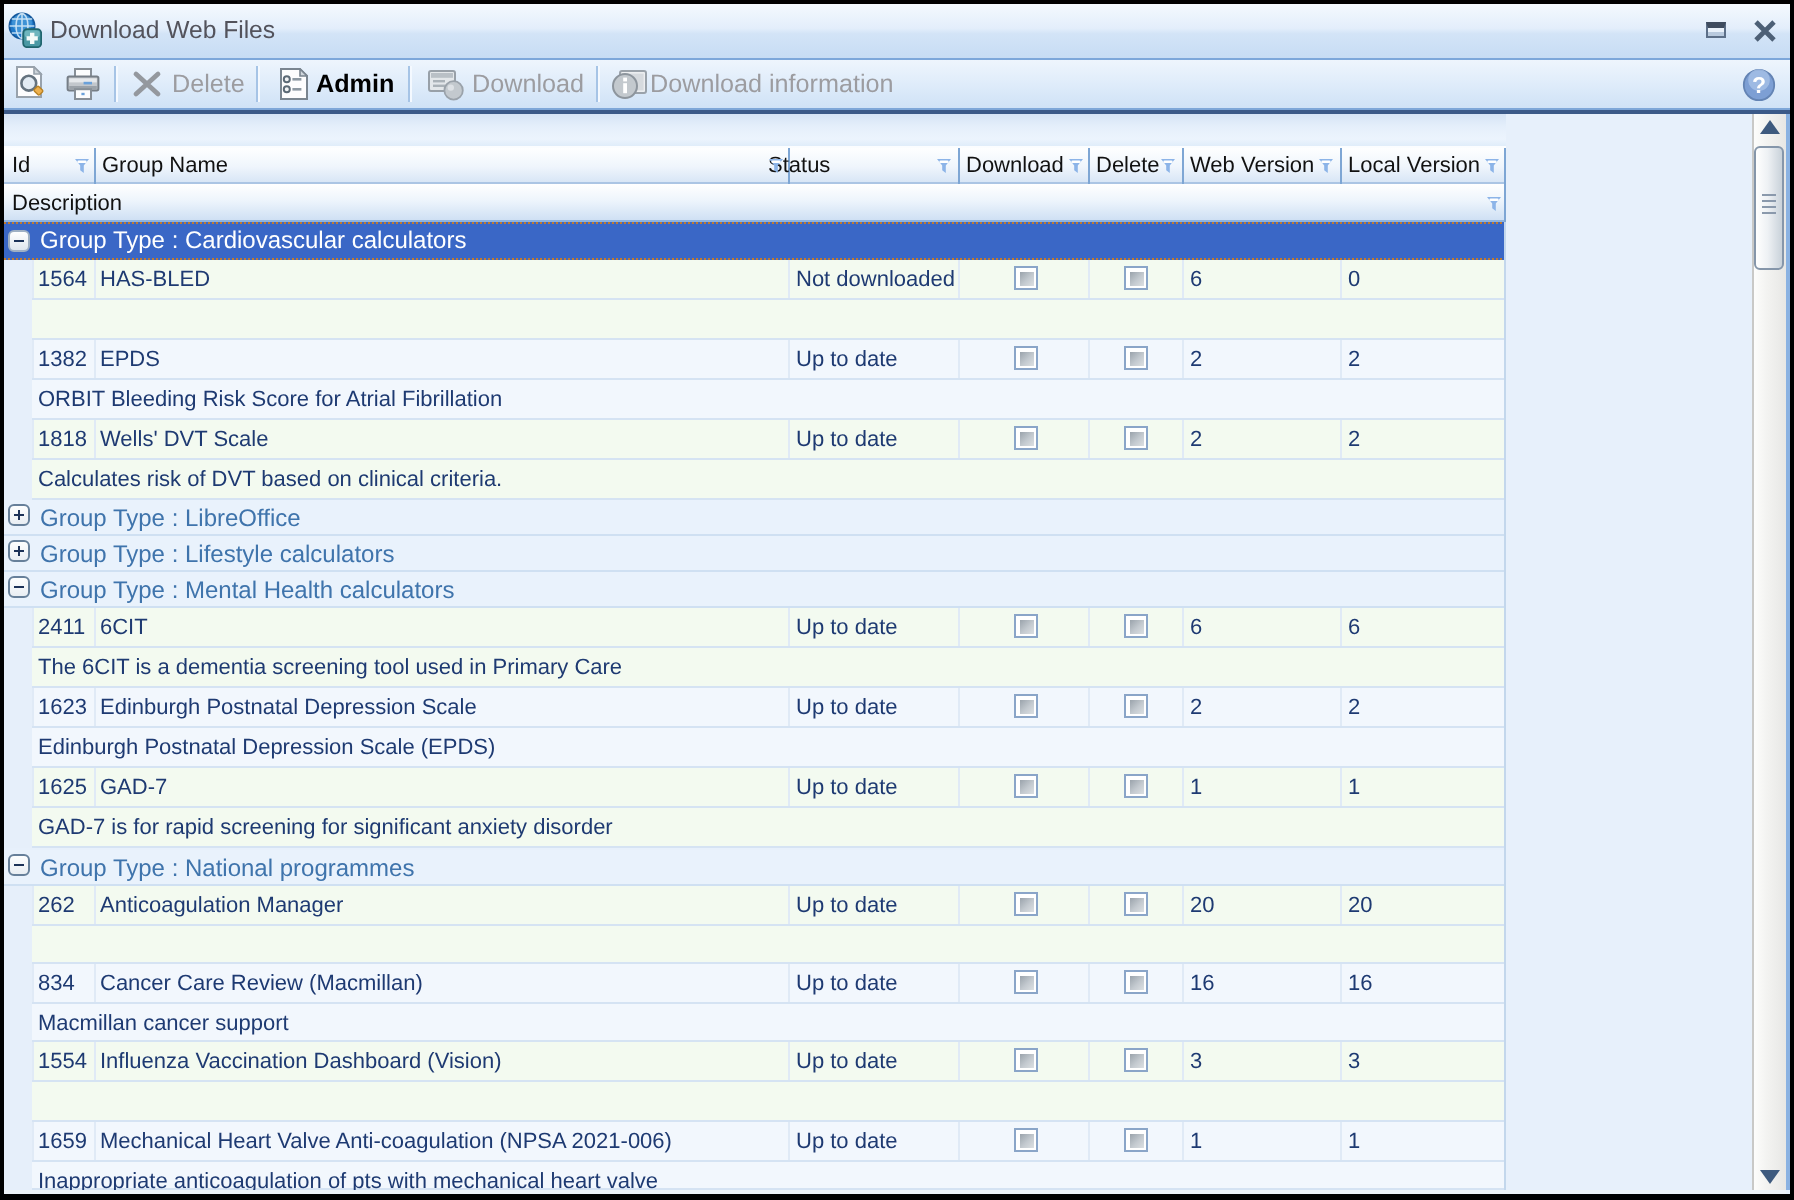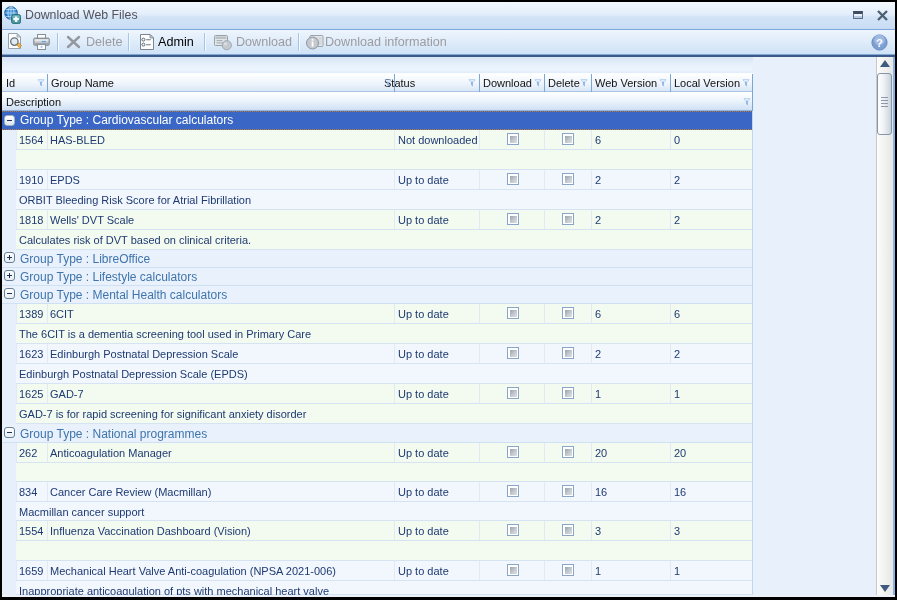--- a/index.html
+++ b/index.html
@@ -59,21 +59,21 @@
 <div class="tlabel" style="left:86px">Delete</div>
 <div class="sep" style="left:128px"></div>
 <svg class="abs" style="left:140px;top:34px" width="14" height="16" viewBox="0 0 14 16">
 <path d="M0.5 0.5 h9.5 l3.5 3.5 v11.5 h-13 z" fill="#fdfdfe" stroke="#7a8590" stroke-width="1"></path>
 <path d="M10 0.5 l3.5 3.5 h-3.5 z" fill="#cfd6dc" stroke="#7a8590" stroke-width="0.8"></path>
 <circle cx="3.4" cy="5.6" r="1.5" fill="#f2f4f6" stroke="#5c6a76" stroke-width="1"></circle>
 <circle cx="3.4" cy="10.6" r="1.5" fill="#f2f4f6" stroke="#5c6a76" stroke-width="1"></circle>
 <rect x="6.2" y="5" width="4.5" height="1.3" fill="#8d98a2"></rect>
 <rect x="6.2" y="10" width="4.5" height="1.3" fill="#8d98a2"></rect>
 </svg>
-<div class="tlabel" style="left:158px;color:#000;font-weight:400">Admin</div>
+<div class="tlabel" style="left:158px;color:#000;font-weight:700">Admin</div>
 <div class="sep" style="left:204px"></div>
 <svg class="abs" style="left:214px;top:35px" width="19" height="16" viewBox="0 0 19 16">
 <rect x="0.5" y="0.5" width="13" height="10" rx="1" fill="#e3e7ea" stroke="#98a0a8" stroke-width="1"></rect>
 <rect x="1.5" y="1.5" width="11" height="2.4" fill="#b9c0c6"></rect>
 <rect x="2.5" y="5" width="6" height="1.2" fill="#aab2b8"></rect>
 <rect x="2.5" y="7.3" width="8" height="1.2" fill="#aab2b8"></rect>
 <circle cx="12.8" cy="10.2" r="4.6" fill="#c3c9ce" stroke="#9aa2aa" stroke-width="0.9"></circle>
 <circle cx="11.4" cy="8.8" r="1.6" fill="#dde1e5"></circle>
 </svg>
 <div class="tlabel" style="left:236px">Download</div>
@@ -174,21 +174,21 @@
 <div class="abs" style="left:2px;top:150px;width:14px;height:20px;background:#e6effa"></div>
 <div class="abs" style="left:2px;top:170px;width:751px;height:20px;background:#f2f7fd;border-bottom:1px solid #d5e3f3"></div>
 <div class="abs" style="left:2px;top:170px;width:14px;height:20px;background:#e6effa"></div>
 <div class="vln" style="left:16px;top:170px;height:19px"></div>
 <div class="vln" style="left:47px;top:170px;height:19px"></div>
 <div class="vln" style="left:394px;top:170px;height:19px"></div>
 <div class="vln" style="left:479px;top:170px;height:19px"></div>
 <div class="vln" style="left:544px;top:170px;height:19px"></div>
 <div class="vln" style="left:591px;top:170px;height:19px"></div>
 <div class="vln" style="left:670px;top:170px;height:19px"></div>
-<div class="txt" style="left:19px;top:170px">1910</div>
+<div class="txt" style="left:19px;top:170px">1382</div>
 <div class="txt" style="left:50px;top:170px">EPDS</div>
 <div class="txt" style="left:398px;top:170px">Up to date</div>
 <div class="cb" style="left:507px;top:173px">
     <i></i>
   </div>
 <div class="cb" style="left:562px;top:173px">
     <i></i>
   </div>
 <div class="txt" style="left:595px;top:170px">2</div>
 <div class="txt" style="left:674px;top:170px">2</div>
@@ -237,21 +237,21 @@
 <div class="grptxt" style="left:20px;top:286px;line-height:18px;color:#3f74ac">Group Type : Mental Health calculators</div>
 <div class="abs" style="left:2px;top:304px;width:751px;height:20px;background:#f3faf0;border-bottom:1px solid #d5e3f3"></div>
 <div class="abs" style="left:2px;top:304px;width:14px;height:20px;background:#e6effa"></div>
 <div class="vln" style="left:16px;top:304px;height:19px"></div>
 <div class="vln" style="left:47px;top:304px;height:19px"></div>
 <div class="vln" style="left:394px;top:304px;height:19px"></div>
 <div class="vln" style="left:479px;top:304px;height:19px"></div>
 <div class="vln" style="left:544px;top:304px;height:19px"></div>
 <div class="vln" style="left:591px;top:304px;height:19px"></div>
 <div class="vln" style="left:670px;top:304px;height:19px"></div>
-<div class="txt" style="left:19px;top:304px">1389</div>
+<div class="txt" style="left:19px;top:304px">2411</div>
 <div class="txt" style="left:50px;top:304px">6CIT</div>
 <div class="txt" style="left:398px;top:304px">Up to date</div>
 <div class="cb" style="left:507px;top:307px">
     <i></i>
   </div>
 <div class="cb" style="left:562px;top:307px">
     <i></i>
   </div>
 <div class="txt" style="left:595px;top:304px">6</div>
 <div class="txt" style="left:674px;top:304px">6</div>

